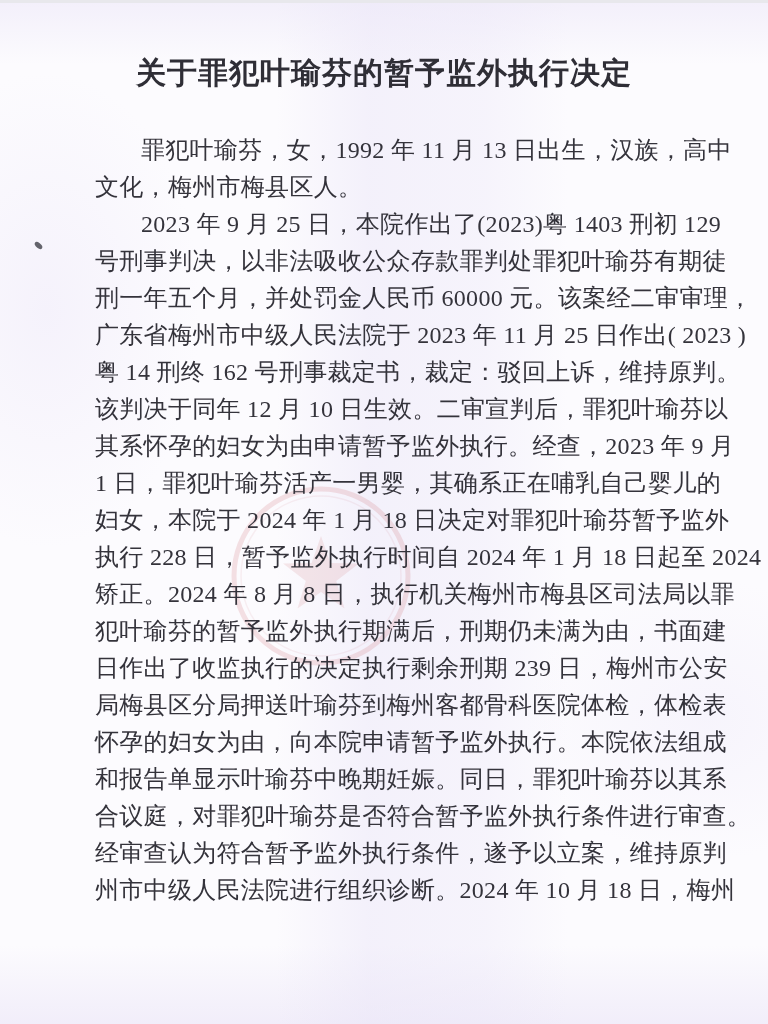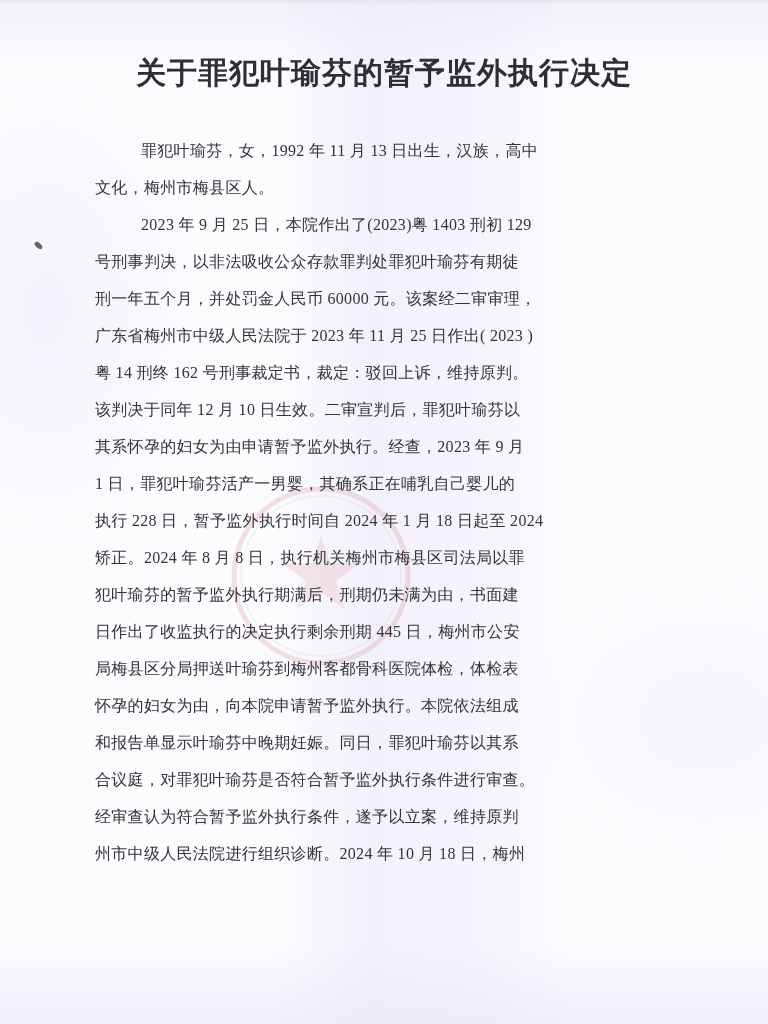--- a/index.html
+++ b/index.html
@@ -33,21 +33,21 @@
     font-size: 30px;
     font-weight: bold;
     letter-spacing: 1px;
     color: #2f2e36;
   }
   .doc-body {
     position: absolute;
     left: 95px;
     top: 129px;
     width: 580px;
-    font-size: 16px;
+    font-size: 24px;
     line-height: 37px;
   }
   .line {
     white-space: nowrap;
     letter-spacing: 0.3px;
   }
   .line.indent {
     text-indent: 46px;
   }
   .seal {
@@ -89,24 +89,25 @@
     <div class="line indent">罪犯叶瑜芬，女，1992 年 11 月 13 日出生，汉族，高中</div>
     <div class="line short">文化，梅州市梅县区人。</div>
     <div class="line indent">2023 年 9 月 25 日，本院作出了(2023)粤 1403 刑初 129</div>
     <div class="line">号刑事判决，以非法吸收公众存款罪判处罪犯叶瑜芬有期徒</div>
     <div class="line">刑一年五个月，并处罚金人民币 60000 元。该案经二审审理，</div>
     <div class="line">广东省梅州市中级人民法院于 2023 年 11 月 25 日作出( 2023 )</div>
     <div class="line">粤 14 刑终 162 号刑事裁定书，裁定：驳回上诉，维持原判。</div>
     <div class="line">该判决于同年 12 月 10 日生效。二审宣判后，罪犯叶瑜芬以</div>
     <div class="line">其系怀孕的妇女为由申请暂予监外执行。经查，2023 年 9 月</div>
     <div class="line">1 日，罪犯叶瑜芬活产一男婴，其确系正在哺乳自己婴儿的</div>
+    <div class="line">妇女，本院于 2024 年 1 月 18 日决定对罪犯叶瑜芬暂予监外</div>
     <div class="line">执行 228 日，暂予监外执行时间自 2024 年 1 月 18 日起至 2024</div>
     <div class="line">矫正。2024 年 8 月 8 日，执行机关梅州市梅县区司法局以罪</div>
     <div class="line">犯叶瑜芬的暂予监外执行期满后，刑期仍未满为由，书面建</div>
-    <div class="line">日作出了收监执行的决定执行剩余刑期 445 日，梅州市公安</div>
+    <div class="line">日作出了收监执行的决定执行剩余刑期 239 日，梅州市公安</div>
     <div class="line">局梅县区分局押送叶瑜芬到梅州客都骨科医院体检，体检表</div>
     <div class="line">怀孕的妇女为由，向本院申请暂予监外执行。本院依法组成</div>
     <div class="line">和报告单显示叶瑜芬中晚期妊娠。同日，罪犯叶瑜芬以其系</div>
     <div class="line">合议庭，对罪犯叶瑜芬是否符合暂予监外执行条件进行审查。</div>
     <div class="line">经审查认为符合暂予监外执行条件，遂予以立案，维持原判</div>
     <div class="line">州市中级人民法院进行组织诊断。2024 年 10 月 18 日，梅州</div>
   </div>
 
 </div>
 

